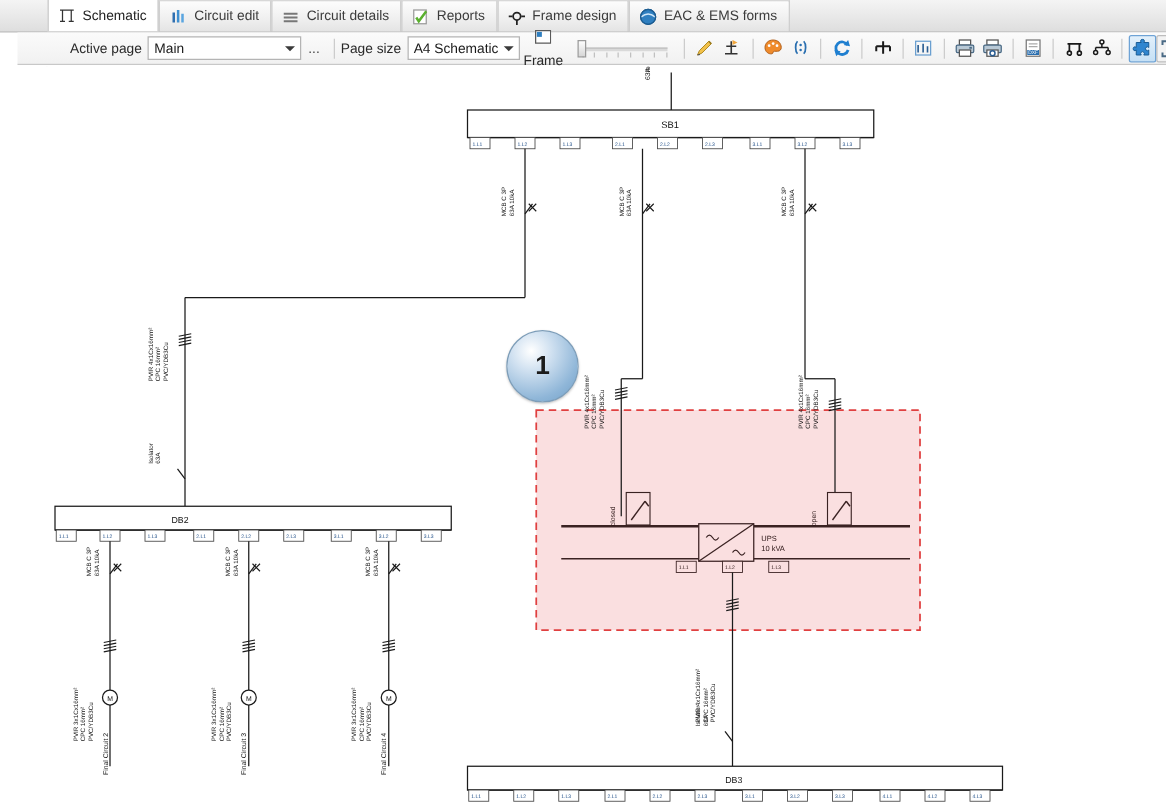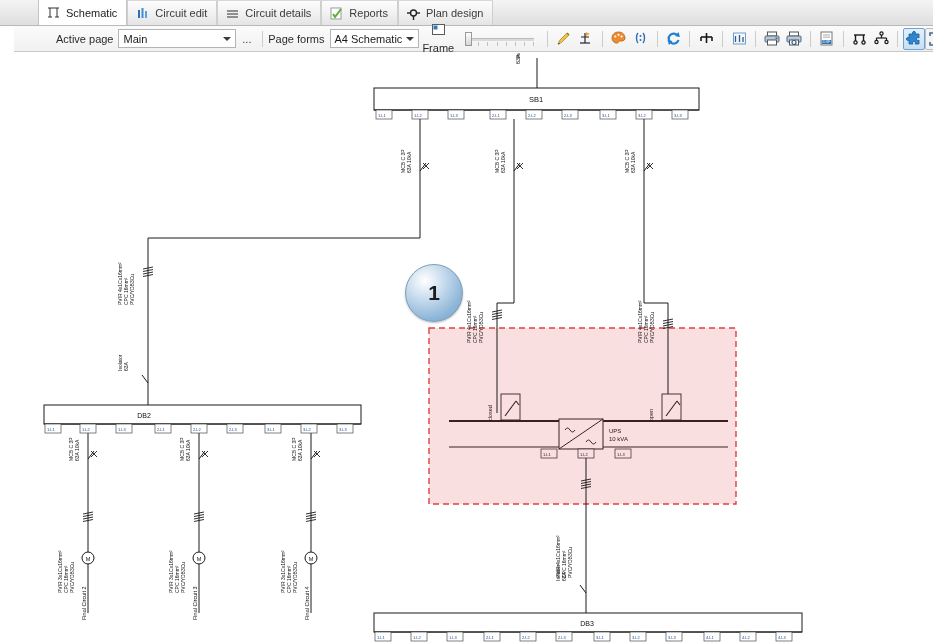--- a/index.html
+++ b/index.html
@@ -210,39 +210,49 @@
 
     <div class="tab">
       <span class="ticon">
         <svg width="15" height="15" viewBox="0 0 15 15">
           <circle cx="7.5" cy="7" r="3" fill="none" stroke="#222" stroke-width="1.4"></circle>
           <line x1="1" y1="7" x2="4" y2="7" stroke="#222" stroke-width="1.4"></line>
           <line x1="11" y1="7" x2="14" y2="7" stroke="#222" stroke-width="1.4"></line>
           <line x1="7.5" y1="10" x2="7.5" y2="14" stroke="#222" stroke-width="1.4"></line>
         </svg>
       </span>
-      <span>Plan design</span>
-    </div>
-
+      <span>Frame design</span>
+    </div>
+
+    <div class="tab">
+      <span class="ticon">
+        <svg width="15" height="15" viewBox="0 0 15 15">
+          <circle cx="7.5" cy="7.5" r="6" fill="#2f7fc0" stroke="#1d5d92"></circle>
+          <path d="M2 7.5 Q7.5 3 13 7.5" stroke="#cfe6f8" stroke-width="1.2" fill="none"></path>
+          <circle cx="7.5" cy="7.5" r="6" fill="none" stroke="#1d5d92"></circle>
+        </svg>
+      </span>
+      <span>EAC &amp; EMS forms</span>
+    </div>
   </div>
 
   <div class="toolbar">
 
     <span class="tb-label">Active page</span>
 
     <div class="combo page">
       <span>Main</span>
       <span class="arrow"></span>
     </div>
 
     <span class="dots">...</span>
 
     <div class="vsep"></div>
 
-    <span class="tb-label">Page forms</span>
+    <span class="tb-label">Page size</span>
 
     <div class="combo size">
       <span>A4 Schematic</span>
       <span class="arrow"></span>
     </div>
 
     <div class="frame-btn">
       <span>
         <svg width="13" height="13" viewBox="0 0 13 13">
           <rect x="0.5" y="1.5" width="12" height="10" fill="#ffffff" stroke="#5a5a5a"></rect>

